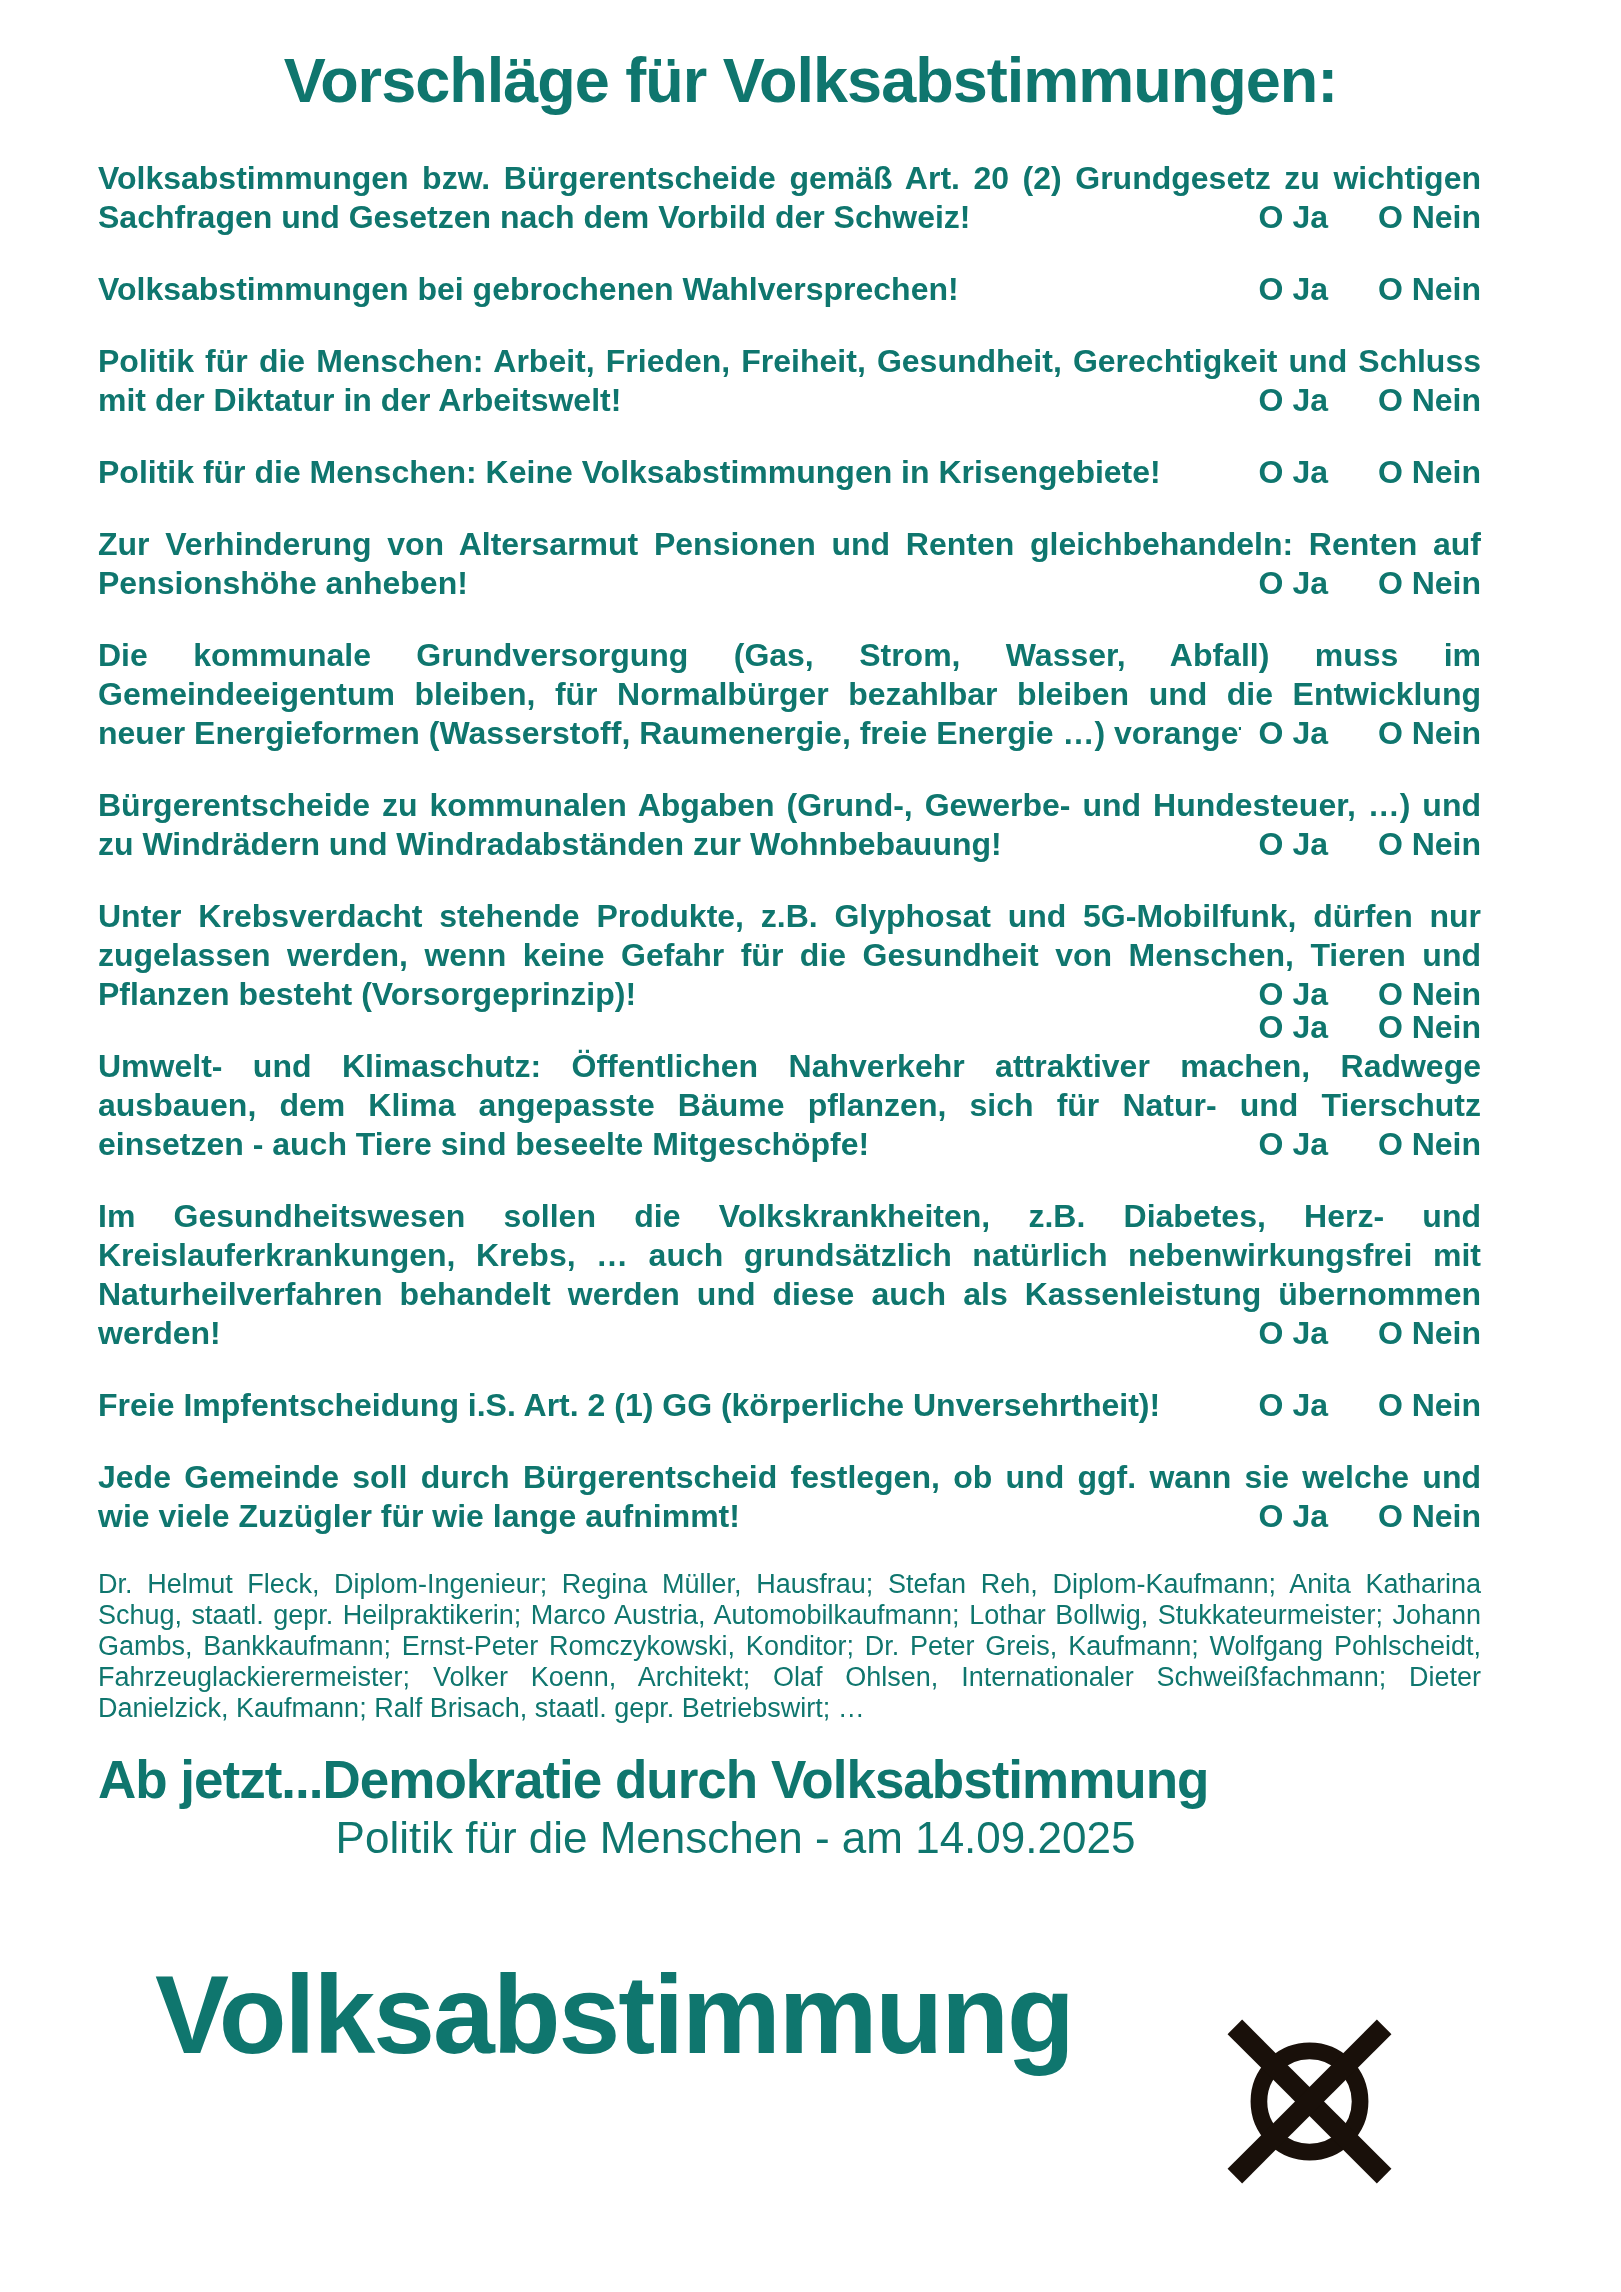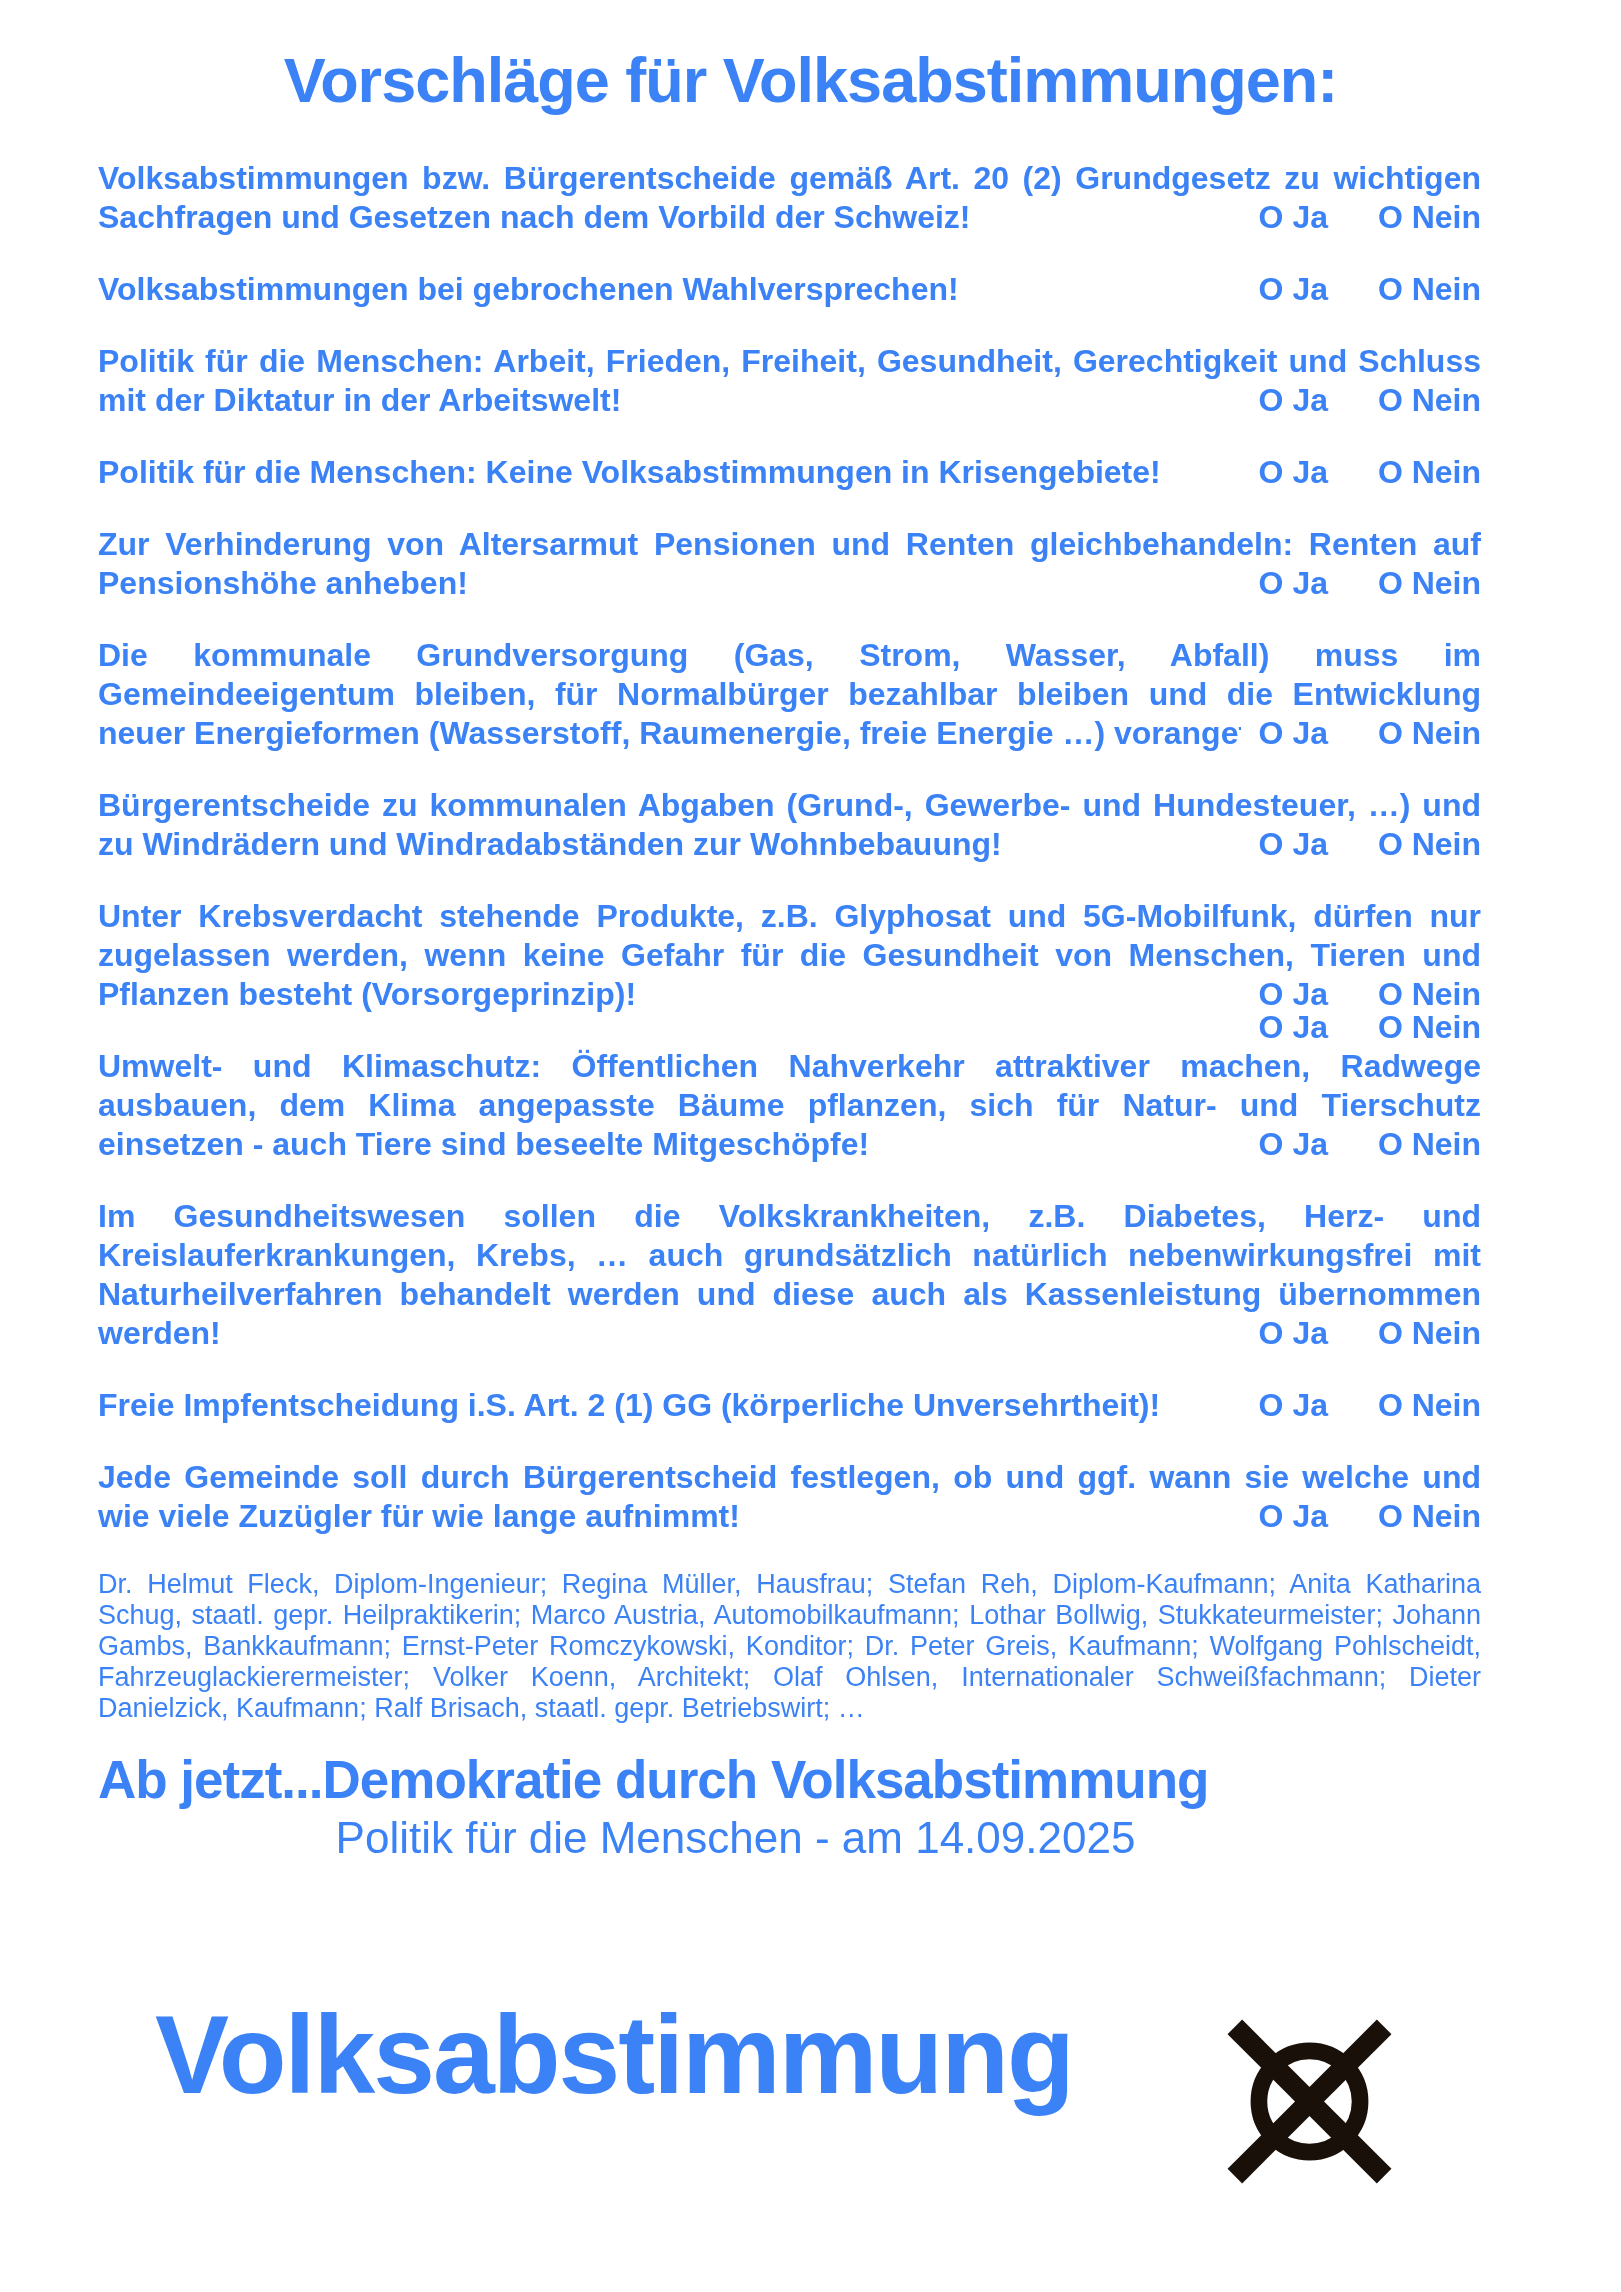--- a/index.html
+++ b/index.html
@@ -6,21 +6,21 @@
   html, body {
     margin: 0;
     padding: 0;
     background: #ffffff;
   }
   .page {
     position: relative;
     width: 1621px;
     height: 2293px;
     background: #ffffff;
-    color: #3b82f6;
+    color: #0f766e;
     font-family: "Liberation Sans", sans-serif;
     overflow: hidden;
   }
   .title {
     margin: 43px 0 0 0;
     text-align: center;
     font-size: 63px;
     font-weight: bold;
     line-height: 74px;
     letter-spacing: -1px;
@@ -82,21 +82,21 @@
     padding-right: 108px;
     text-align: center;
     font-size: 44px;
     font-weight: normal;
     line-height: 51px;
     white-space: nowrap;
   }
   .brand {
     position: absolute;
     left: 155px;
-    top: 1996px;
+    top: 1956px;
     font-size: 111px;
     font-weight: bold;
     line-height: 118px;
     letter-spacing: -2px;
     white-space: nowrap;
   }
   .ballot-icon {
     position: absolute;
     left: 1227px;
     top: 2019px;

